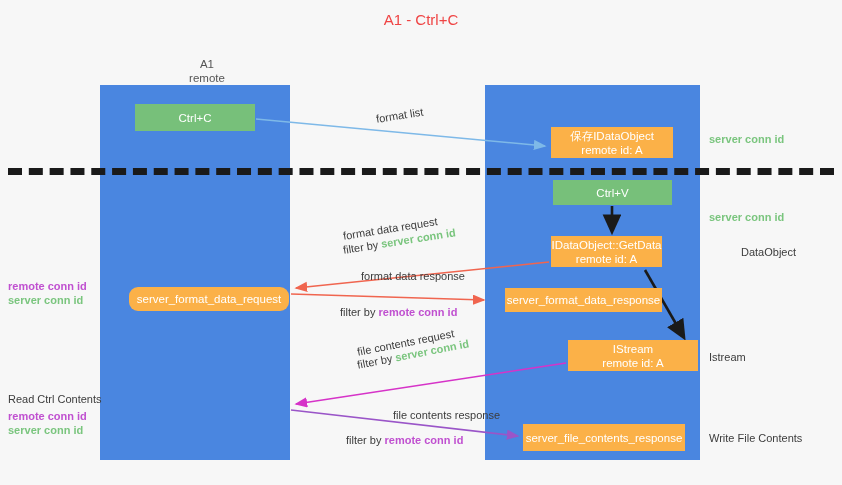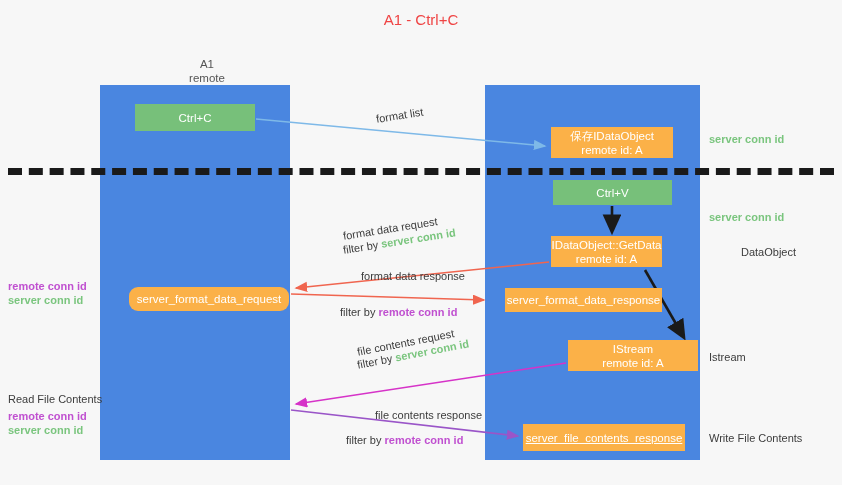--- a/index.html
+++ b/index.html
@@ -60,21 +60,21 @@
   .node .l2{font-size:11.5px;}
 
   #n-ctrlc{left:135px;top:104px;width:120px;height:27px;}
   #n-idataobject{left:551px;top:127px;width:122px;height:31px;}
   #n-ctrlv{left:553px;top:180px;width:119px;height:25px;}
   #n-getdata{left:551px;top:236px;width:111px;height:31px;}
   #n-fmt-req{left:129px;top:287px;width:160px;height:24px;border-radius:9px;}
   #n-fmt-res{left:489px;top:288px;width:157px;height:24px;margin-left:16px;}
   #n-istream{left:568px;top:340px;width:130px;height:31px;}
   #n-file-req{left:129px;top:393px;width:160px;height:24px;}
-  #n-file-res{left:523px;top:424px;width:162px;height:27px;text-decoration:underline;}
+  #n-file-res{left:523px;top:424px;width:162px;height:27px;}
 
   
   .side{font-size:11px;line-height:14px;}
   .green-txt{color:#7ac57e;font-weight:bold;}
   .magenta-txt{color:#c050d0;font-weight:bold;}
   .plain{color:#3c3c3c;}
 
   #side-conn1{left:709px;top:132px;}
   #side-conn2{left:709px;top:210px;}
   #side-dataobject{left:709px;top:245px;color:#3c3c3c;margin-left:32px;}
@@ -94,21 +94,21 @@
   .edge-label.rot-up{transform:rotate(-9deg);transform-origin:left top;}
   .edge-label.rot-up2{transform:rotate(-11deg);transform-origin:left top;}
 
   #lbl-formatlist{left:375px;top:112px;}
   #lbl-fdreq{left:342px;top:229px;}
   #lbl-fdreq2{left:342px;top:243px;}
   #lbl-fdres{left:361px;top:269px;}
   #lbl-fdres2{left:340px;top:305px;}
   #lbl-fcreq{left:356px;top:345px;}
   #lbl-fcreq2{left:356px;top:358px;}
-  #lbl-fcres{left:375px;top:408px;}
+  #lbl-fcres{left:393px;top:408px;}
   #lbl-fcres2{left:346px;top:433px;}
 
   svg#wires{position:absolute;left:0;top:0;width:842px;height:485px;overflow:visible;}
 </style>
 </head>
 <body>
 
 <div class="stage">
 
   <div class="abs" id="title">
@@ -222,18 +222,18 @@
   <div class="abs side" id="side-dataobject">DataObject</div>
   <div class="abs side" id="side-istream">Istream</div>
   <div class="abs side" id="side-writefile">Write File Contents</div>
 
   <div class="abs side" id="left-ann1">
     <div class="magenta-txt">remote conn id</div>
     <div class="green-txt">server conn id</div>
   </div>
 
   <div class="abs side" id="left-ann2">
-    <div class="hdr">Read File Contents</div>
+    <div class="hdr">Read Ctrl Contents</div>
     <div class="magenta-txt">remote conn id</div>
     <div class="green-txt">server conn id</div>
   </div>
 
 </div>
 
 </body></html>

